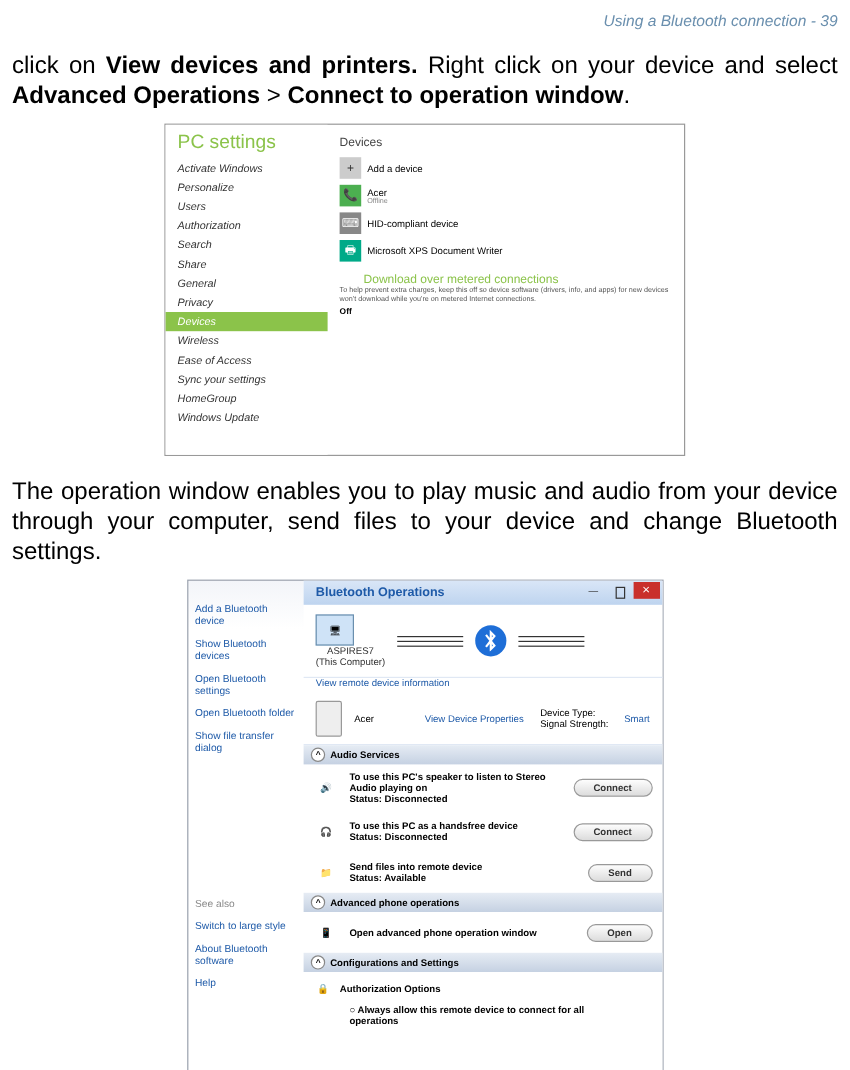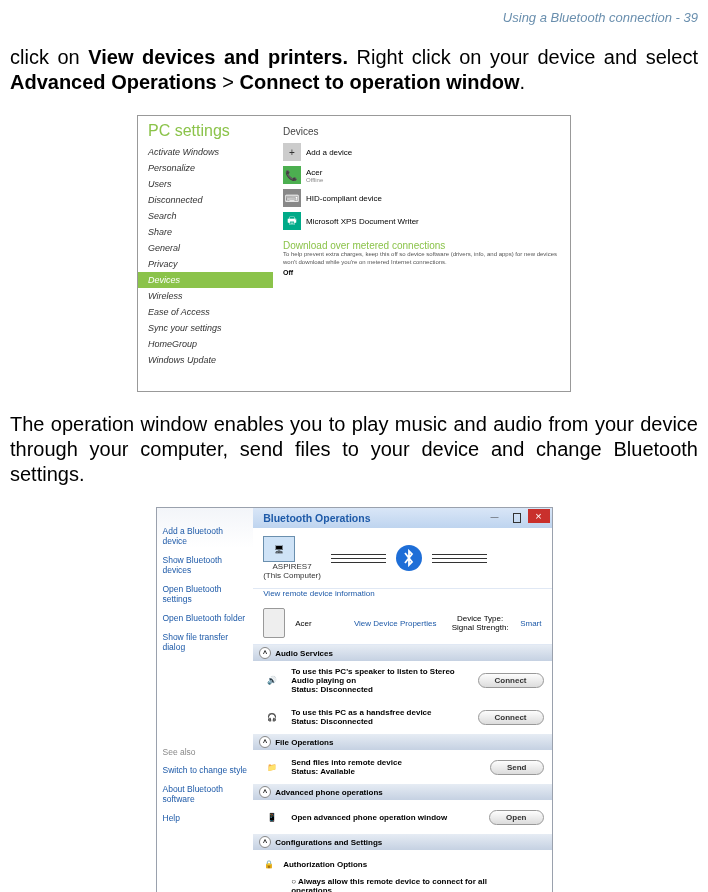--- a/index.html
+++ b/index.html
@@ -14,21 +14,21 @@
     color: #6a8fae;
     font-style: italic;
     font-size: 13px;
     text-align: right;
     margin-bottom: 18px;
   }
   .body-para {
     font-size: 20px;
     line-height: 1.25;
     text-align: justify;
-    margin: 20px 0;
+    margin: 8px 0;
   }
   .body-para b { font-weight: bold; }
 
   
   .shot1-wrap {
     border: 1px solid #999;
     width: 432px;
     height: 275px;
     margin: 10px auto 18px auto;
     background: #fff;
@@ -65,21 +65,21 @@
     padding: 10px;
   }
   .s1-sect { font-size: 10px; color: #444; margin-bottom: 6px; }
   .s1-dev { display:flex; align-items:center; gap:5px; margin-bottom:5px; }
   .s1-dev-icon {
     width:18px; height:18px; background:#4caf50; display:flex;
     align-items:center; justify-content:center; color:#fff; font-size:10px;
   }
   .s1-dev-t { font-size:8px; color:#000; }
   .s1-dev-sub { font-size:6px; color:#888; }
-  .s1-sect2 { font-size:10px; color:#8bc34a; margin-top:10px; }
+  .s1-sect2 { font-size:10px; color:#8bc34a; margin-top:10px;margin-left:20px; }
   .s1-note { font-size:6px; color:#555; line-height:1.3; }
   .s1-off { font-size:7px; font-weight:bold; margin-top:2px; }
 
   
   .shot2-wrap {
     width: 395px;
     height: 420px;
     margin: 10px auto 0 auto;
     border: 1px solid #9aa1ad;
     display: flex;
@@ -94,21 +94,21 @@
   .s2-ctrl.min { color:#333; }
   .s2-ctrl.max { border:1px solid #333; width:8px; height:8px; margin:4px 7px 0 7px; }
   .s2-ctrl.close { background:#c9302c; color:#fff; font-size:11px; }
   .s2-side {
     width: 100px;
     padding: 18px 6px;
     color: #1e5aa8;
     font-size: 8.5px;
   }
   .s2-side-item { margin-bottom:9px; }
-  .s2-seealso { color:#888; margin-top:95px; font-size:8.5px; }
+  .s2-seealso { color:#888; margin-top:120px; font-size:8.5px; }
   .s2-main {
     flex:1;
     background:#fff;
     display:flex;
     flex-direction:column;
   }
   .s2-head {
     background: linear-gradient(#d9e6f7,#bed4ef);
     padding: 4px 10px;
     color:#1e5aa8;
@@ -180,21 +180,21 @@
 <p class="body-para">
   <span>click on </span><b>View devices and printers.</b><span> Right click on your device and select </span><b>Advanced Operations</b><span> &gt; </span><b>Connect to operation window</b><span>.</span>
 </p>
 
 <div class="shot1-wrap">
   <div class="s1-left">
     <div class="s1-title">PC settings</div>
     <div class="s1-item">Activate Windows</div>
     <div class="s1-item">Personalize</div>
     <div class="s1-item">Users</div>
-    <div class="s1-item">Disconnected</div>
+    <div class="s1-item">Authorization</div>
     <div class="s1-item">Search</div>
     <div class="s1-item">Share</div>
     <div class="s1-item">General</div>
     <div class="s1-item">Privacy</div>
     <div class="s1-item sel">Devices</div>
     <div class="s1-item">Wireless</div>
     <div class="s1-item">Ease of Access</div>
     <div class="s1-item">Sync your settings</div>
     <div class="s1-item">HomeGroup</div>
     <div class="s1-item">Windows Update</div>
@@ -237,21 +237,21 @@
     <div class="s2-ctrl close">×</div>
   </div>
 
   <div class="s2-side">
     <div class="s2-side-item">Add a Bluetooth device</div>
     <div class="s2-side-item">Show Bluetooth devices</div>
     <div class="s2-side-item">Open Bluetooth settings</div>
     <div class="s2-side-item">Open Bluetooth folder</div>
     <div class="s2-side-item">Show file transfer dialog</div>
     <div class="s2-seealso">See also</div>
-    <div class="s2-side-item" style="margin-top:8px;">Switch to change style</div>
+    <div class="s2-side-item" style="margin-top:8px;">Switch to large style</div>
     <div class="s2-side-item">About Bluetooth software</div>
     <div class="s2-side-item">Help</div>
   </div>
 
   <div class="s2-main">
     <div class="s2-head">Bluetooth Operations</div>
 
     <div class="s2-pairbox">
       <div style="text-align:center;">
         <div class="s2-comp-icon">🖥</div>
@@ -273,21 +273,21 @@
           <div class="s2-line"></div>
           <div class="s2-line"></div>
       </div>
     </div>
     <div class="s2-link" style="padding:0 10px 4px 10px;">View remote device information</div>
 
     <div class="s2-remote-row">
       <div class="s2-phone-icon"></div>
       <div style="width:45px;">Acer</div>
       <div class="s2-link" style="width:90px;text-align:center;">View Device Properties</div>
-      <div style="width:60px;text-align:center;">
+      <div style="width:60px;">
         <span>Device Type:</span>
         <div>Signal Strength:</div>
       </div>
       <div class="s2-link">Smart</div>
     </div>
 
     <div class="s2-section-bar">
       <div class="s2-circle">^</div>
       <span>Audio Services</span>
     </div>
@@ -301,24 +301,20 @@
     </div>
     <div class="s2-row">
       <div class="s2-ico">🎧</div>
       <div class="s2-row-txt">
         <div class="ttl">To use this PC as a handsfree device</div>
         <div class="st">Status:   Disconnected</div>
       </div>
       <button class="s2-btn">Connect</button>
     </div>
 
-    <div class="s2-section-bar">
-      <div class="s2-circle">^</div>
-      <span>File Operations</span>
-    </div>
     <div class="s2-row">
       <div class="s2-ico">📁</div>
       <div class="s2-row-txt">
         <div class="ttl">Send files into remote device</div>
         <div class="st">Status:   Available</div>
       </div>
       <button class="s2-btn">Send</button>
     </div>
 
     <div class="s2-section-bar">

